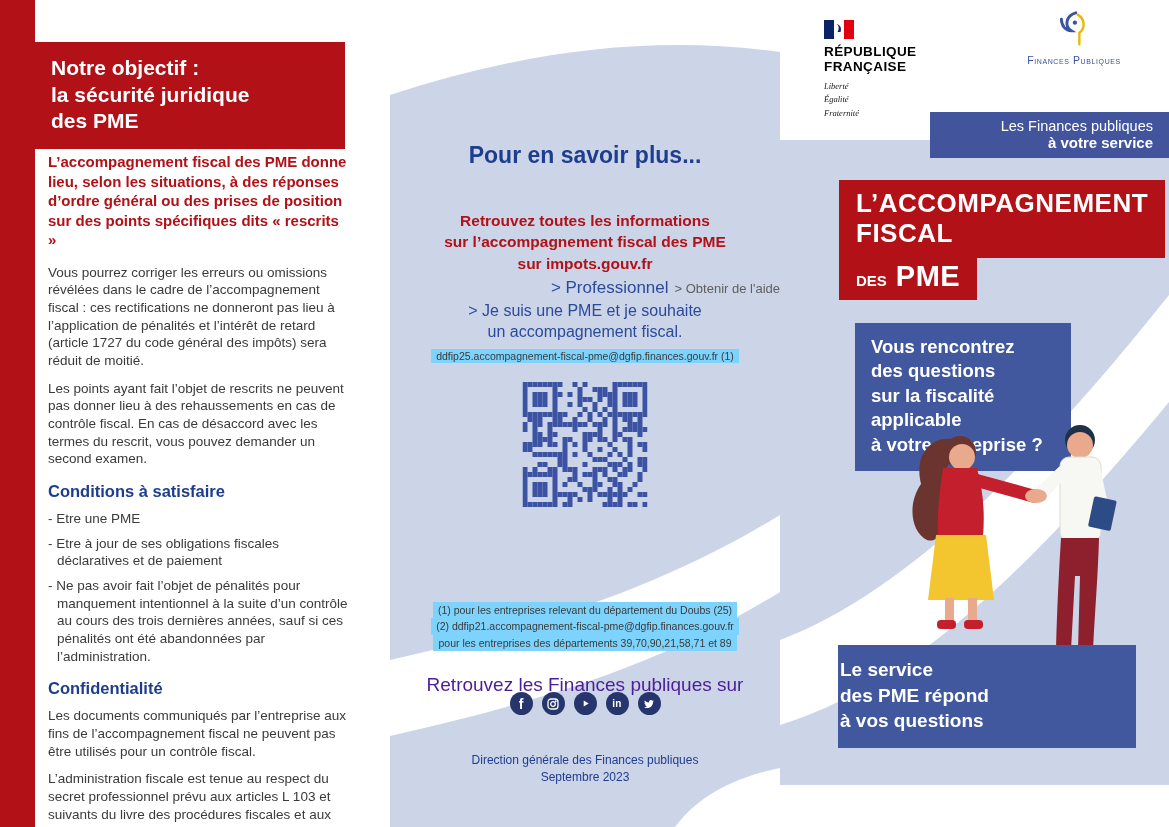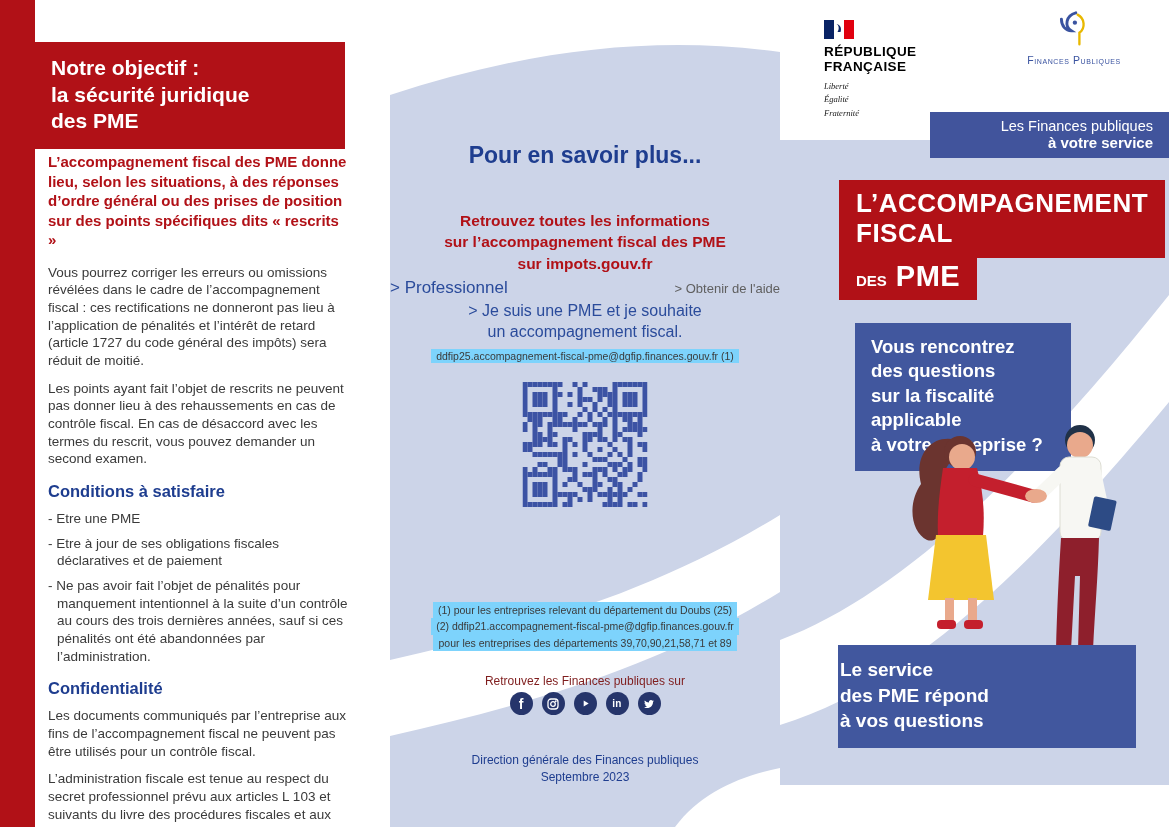--- a/index.html
+++ b/index.html
@@ -25,30 +25,30 @@
   .body-para { font-size:13.5px; line-height:1.31; margin-bottom:10px; color:#3a3a3a; }
   .section-heading { color:#1e3d8f; font-weight:bold; font-size:16.5px; margin:14px 0 9px; }
   .bullet { font-size:13.5px; line-height:1.31; margin-bottom:7px; padding-left:9px; text-indent:-9px; color:#3a3a3a; }
 
   
   .middle-panel { position:absolute; left:390px; top:0; width:390px; height:827px; }
   .middle-bg { position:absolute; left:0; top:0; }
   .m-abs { position:absolute; width:100%; text-align:center; }
   .m-title { top:110px; color:#1e3d8f; font-size:23px; font-weight:bold;margin-top:32px; }
   .m-info { top:210px; color:#b11117; font-weight:bold; font-size:15.5px; line-height:1.38; }
-  .m-links { top:278px; display:flex; justify-content:space-between; align-items:baseline; gap:16px; }
+  .m-links { top:278px; display:flex; justify-content:flex-end; align-items:baseline; gap:6px; }
   .m-link-pro { color:#2a4b9b; font-size:17px; }
   .m-link-aide { color:#5f5f5f; font-size:13px; }
   .m-pme { top:301px; color:#2a4b9b; font-size:16px; line-height:1.3; }
   .m-email { top:346px; }
   .hl { background:#7dd3fc; color:#3a3a3a; display:inline-block; padding:1px 5px; }
   .m-email .hl { font-size:10.5px; }
   .m-qr { top:382px; left:50%; transform:translateX(-50%); position:absolute; }
   .m-footnotes { top:602px; font-size:10.5px; line-height:1.38; }
-  .m-social-label { top:674px; color:#7f1d1d; font-size:12px; }
+  .m-social-label { top:674px; color:#4c1d95; font-size:19px; }
   .m-icons { top:692px; display:flex; justify-content:center; gap:9px; position:absolute; width:100%; }
   .sicon {
     width:23px; height:23px; border-radius:50%; background:#26356b;
     display:inline-flex; align-items:center; justify-content:center; cursor:pointer;
   }
   .fbf { color:#fff; font-size:14px; font-weight:bold; }
   .inf { color:#fff; font-size:10px; font-weight:bold; letter-spacing:0.3px; }
   .m-footer { top:752px; color:#1e3d8f; font-size:12px; line-height:1.45; }
 
   

